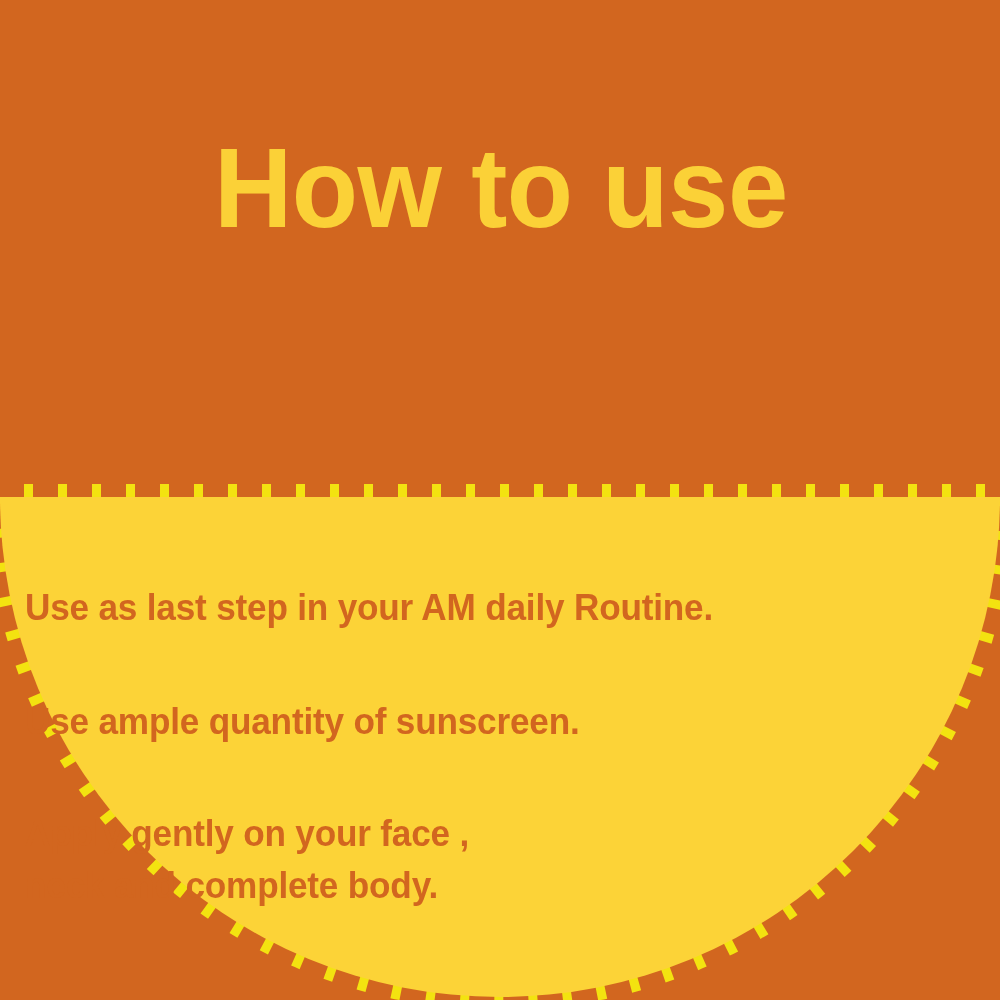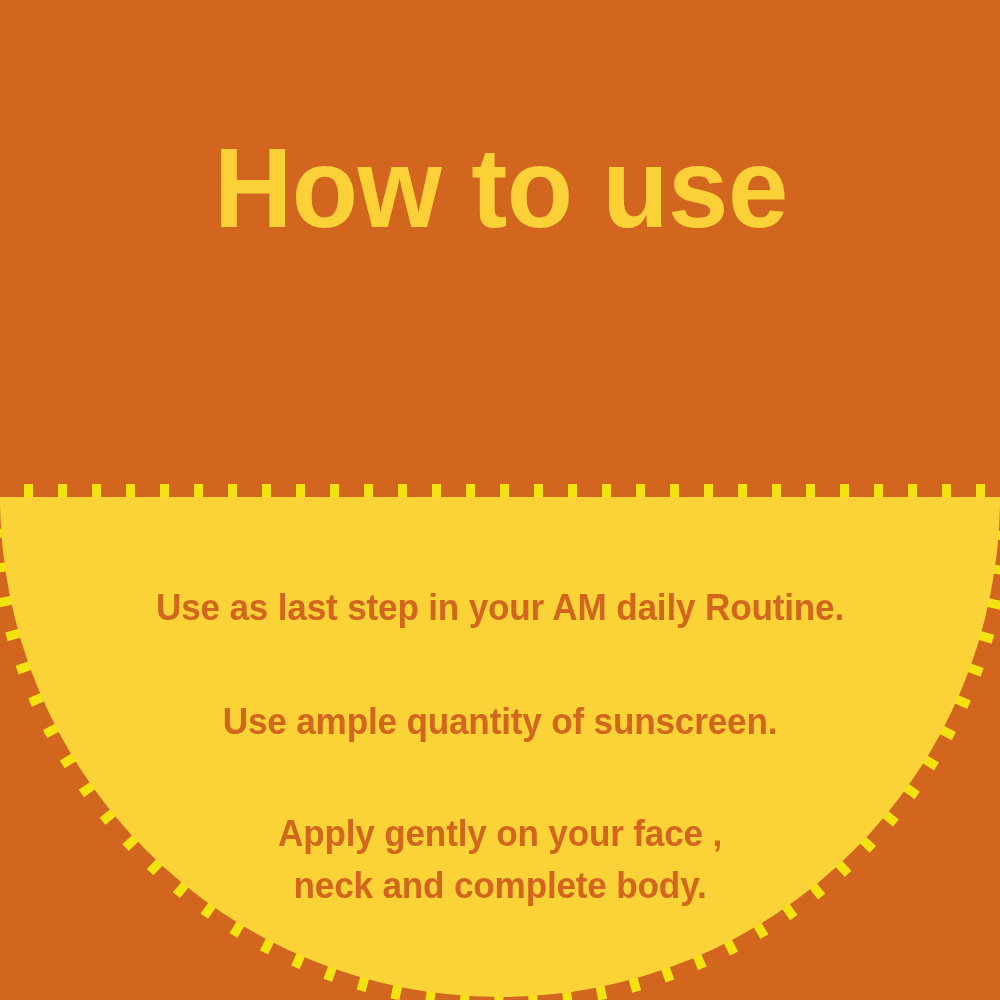--- a/index.html
+++ b/index.html
@@ -64,21 +64,21 @@
     display: block;
   }
 
   
   .body-copy {
     position: absolute;
     left: 0;
     top: 497px;
     width: 1000px;
     height: 503px;
-    text-align: center;
+    text-align: left;
     pointer-events: none;
   }
 
   .copy-line {
     margin: 0;
     padding: 0;
     font-family: "Liberation Sans Narrow", "Liberation Sans", "DejaVu Sans", sans-serif;
     font-weight: 700;
     font-size: 37px;
     line-height: 52px;

